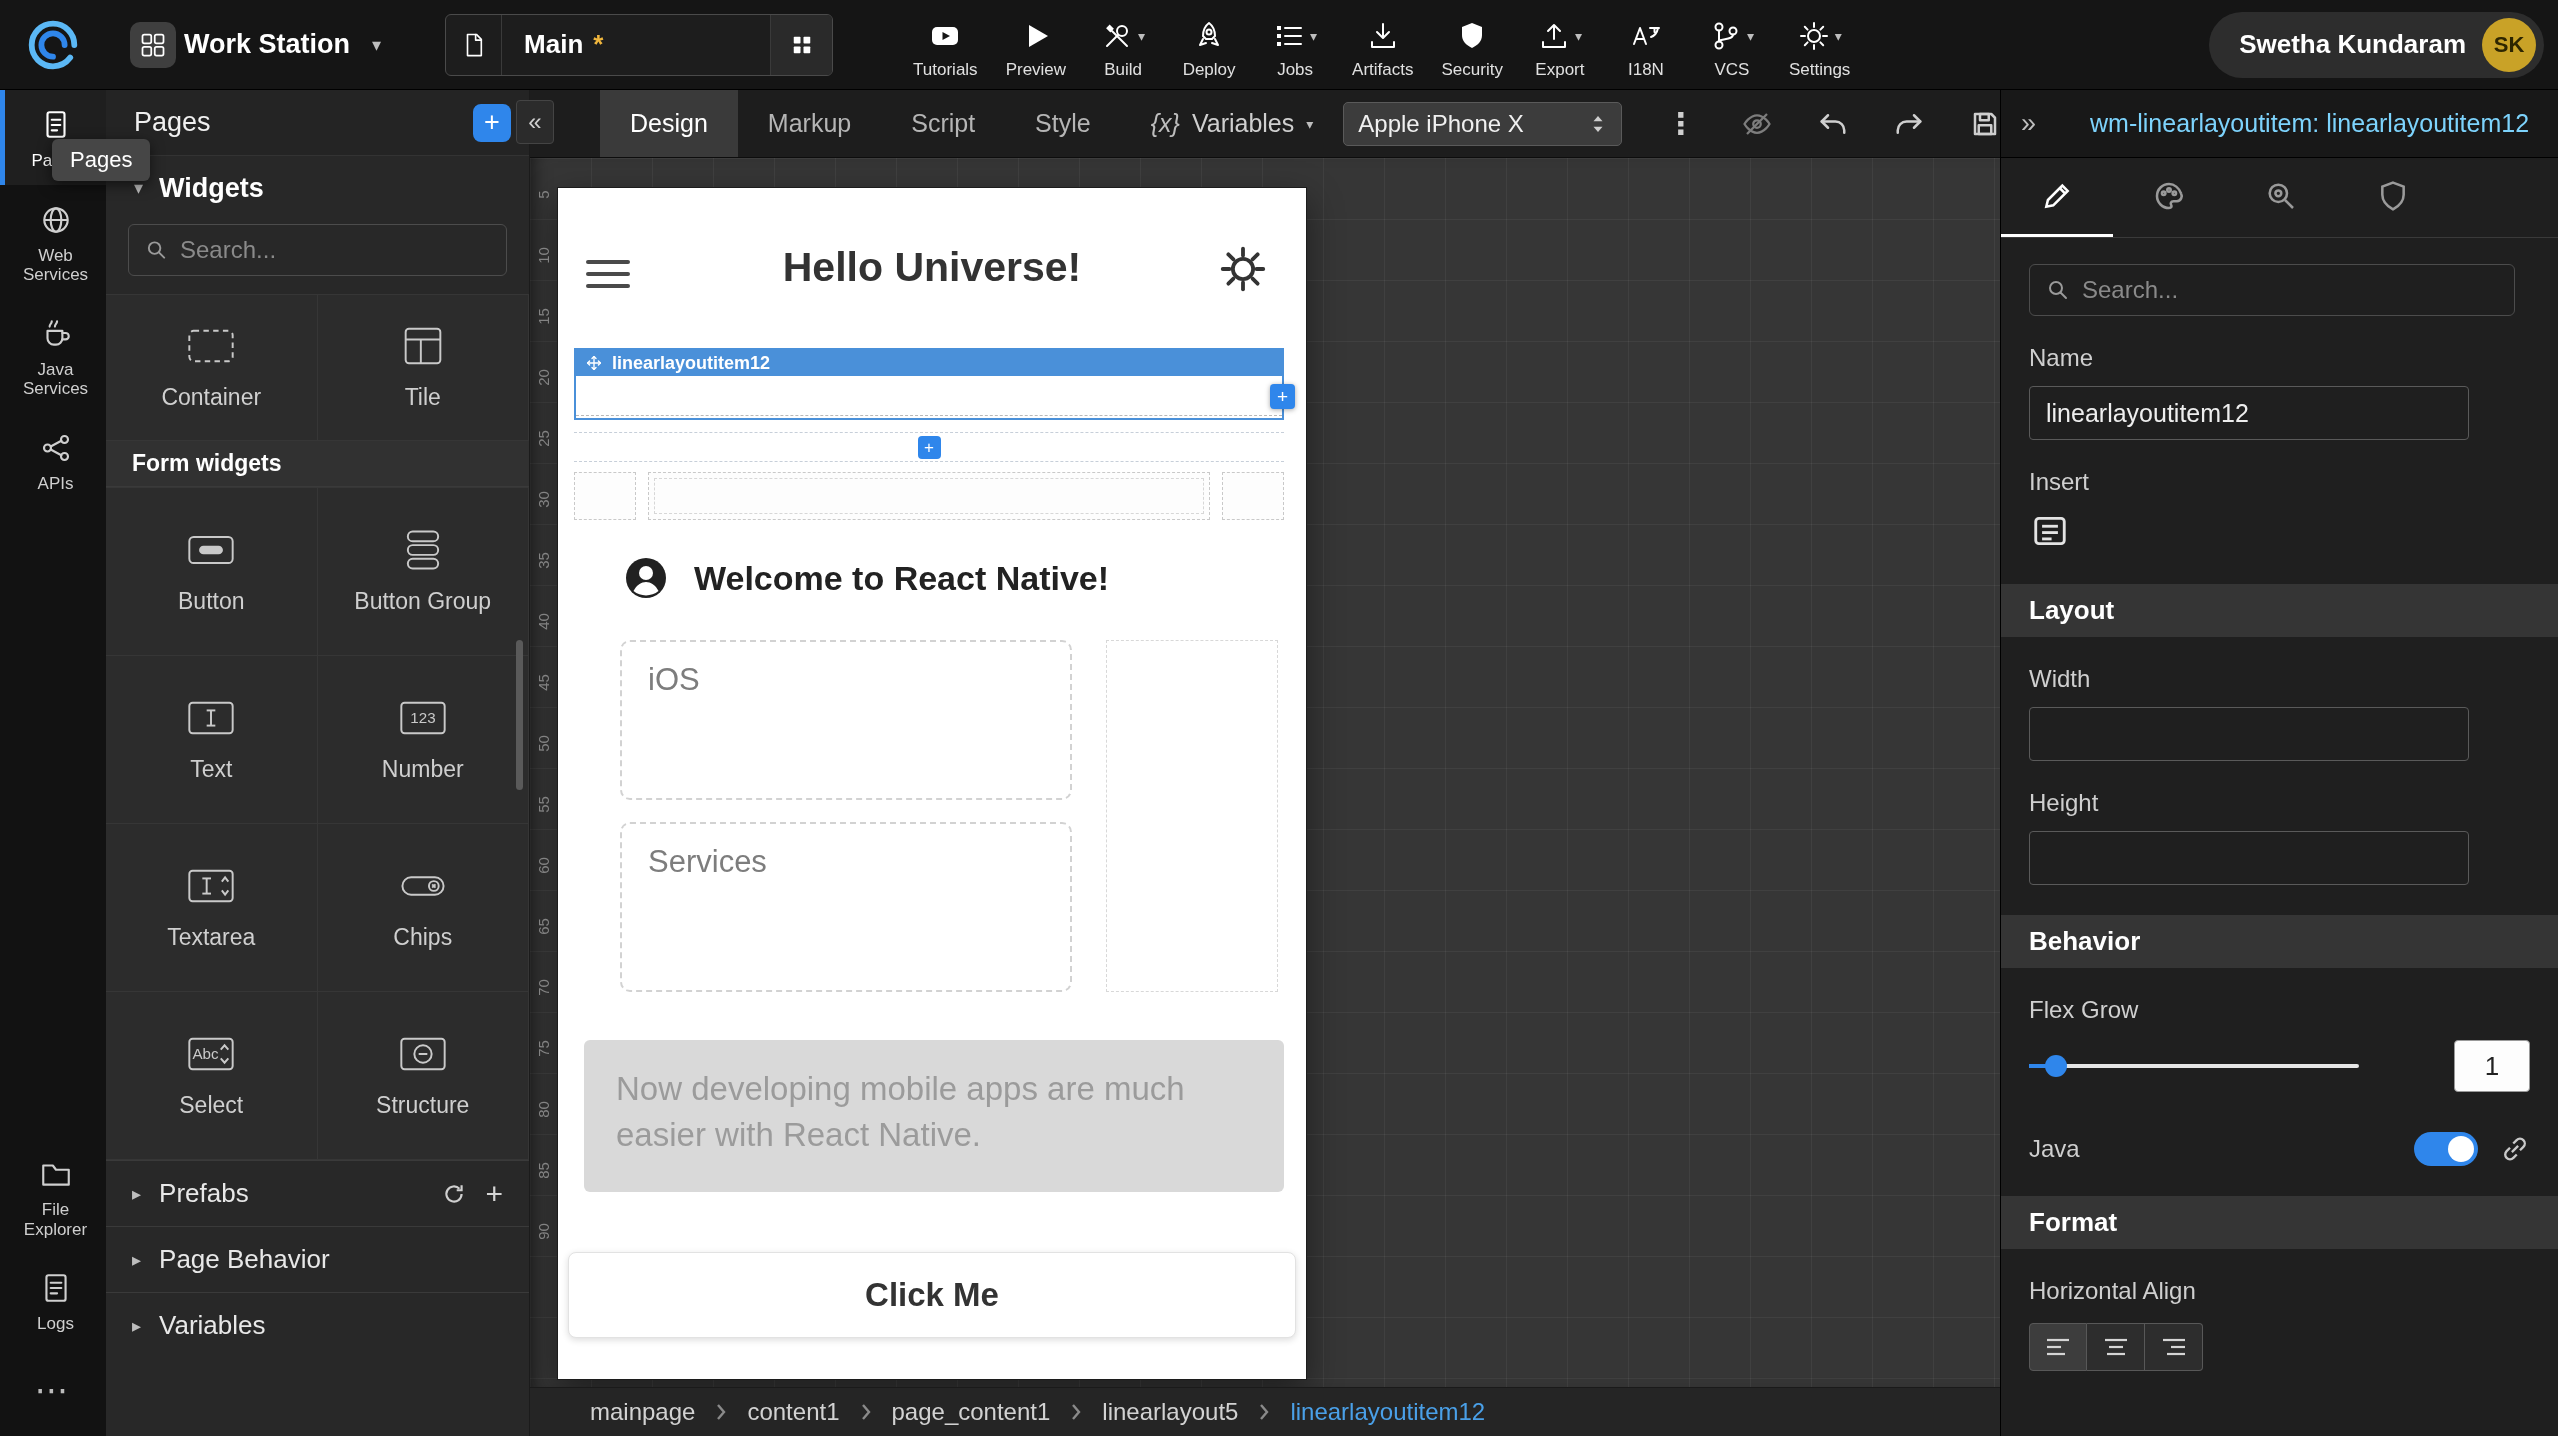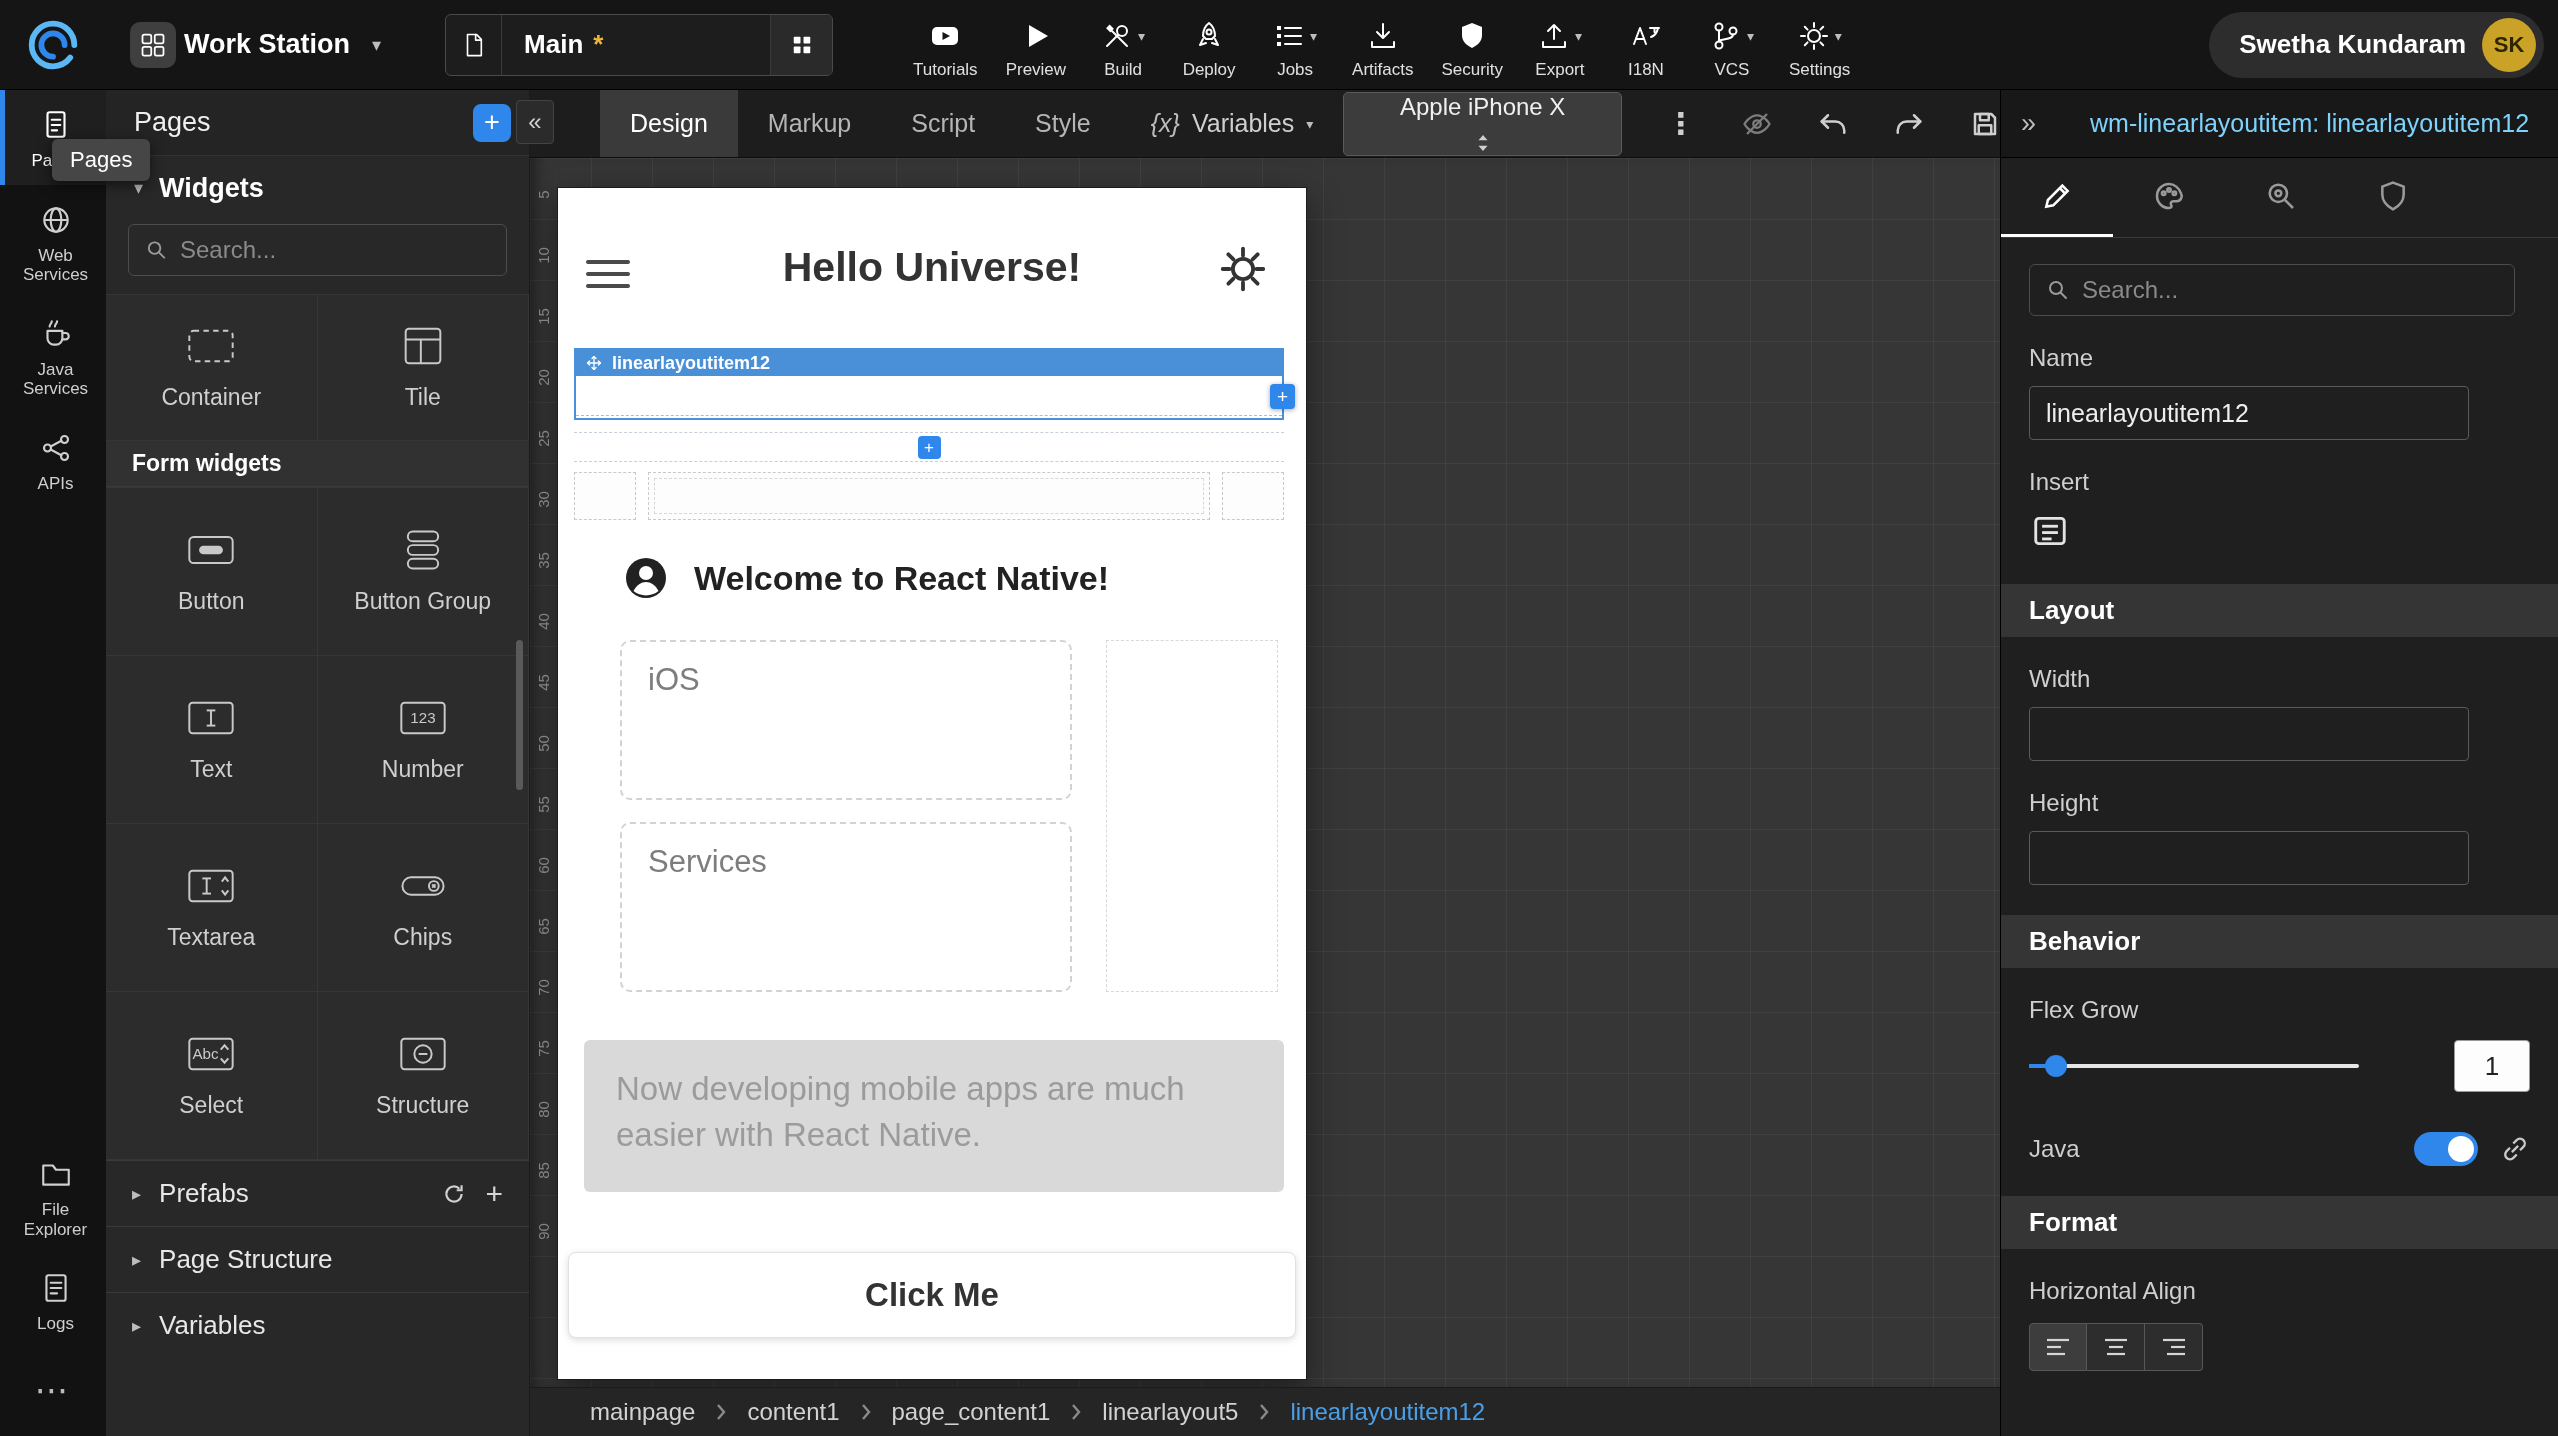--- a/index.html
+++ b/index.html
@@ -91,21 +91,21 @@
   .lp-scrollbar { position:absolute; left:516px; top:640px; width:7px; height:150px; background:#5a5a5a; border-radius:4px; z-index:25; }
   .lp-collapse { position:absolute; left:516px; top:100px; width:38px; height:44px; background:#2b2b2b; border:1px solid #444; border-radius:4px; color:#cfcfcf; font-size:24px; display:flex; align-items:center; justify-content:center; z-index:26; cursor:pointer; }
 
   
   .canvas-region { position:absolute; left:530px; top:90px; right:558px; bottom:0; display:flex; flex-direction:column; z-index:1; }
   .canvas-toolbar { height:68px; flex:none; background:#1d1d1d; border-bottom:1px solid #0d0d0d; display:flex; align-items:center; padding-left:70px; }
   .ct-tab { height:100%; display:flex; align-items:center; padding:0 30px; font-size:25px; color:#b5b5b5; cursor:pointer; }
   .ct-tab.active { background:#3a3a3a; color:#fff; }
   .ct-vars { display:flex; align-items:center; gap:12px; margin-left:30px; color:#cfcfcf; font-size:25px; cursor:pointer; }
   .ct-vars .vx { font-style:italic; color:#bdbdbd; }
-  .ct-device { margin-left:30px; width:300px; height:64px; background:#3c3c3c; border:1px solid #5a5a5a; border-radius:5px; display:flex; align-items:center; justify-content:space-between; padding:0 14px; font-size:24px; color:#f0f0f0; cursor:pointer;flex-direction:column; }
+  .ct-device { margin-left:30px; width:300px; height:44px; background:#3c3c3c; border:1px solid #5a5a5a; border-radius:5px; display:flex; align-items:center; justify-content:space-between; padding:0 14px; font-size:24px; color:#f0f0f0; cursor:pointer; }
   .ct-icons { margin-left:44px; display:flex; gap:46px; align-items:center; color:#cfcfcf; }
   .ct-icons svg { width:30px; height:30px; }
   .ct-more { font-size:30px; font-weight:700; cursor:pointer; }
 
   .canvas-area { flex:1; position:relative; background-color:#363636; overflow:hidden;
     background-image:linear-gradient(rgba(255,255,255,.05) 1px, transparent 1px),
                      linear-gradient(90deg, rgba(255,255,255,.05) 1px, transparent 1px);
     background-size:61px 61px;
     box-shadow:inset 14px 0 18px -12px rgba(0,0,0,.6);
   }
@@ -531,21 +531,21 @@
     <span class="lp-caret">▸</span>
     <span class="sec-label">Prefabs</span>
     <svg viewBox="0 0 24 24">
         <path d="M19 12a7 7 0 11-2-4.9"></path>
         <path d="M19 4v4.5h-4.5"></path>
       </svg>
     <span class="sec-plus">+</span>
   </div>
   <div class="lp-section">
     <span class="lp-caret">▸</span>
-    <span class="sec-label">Page Structure</span>
+    <span class="sec-label">Page Behavior</span>
   </div>
   <div class="lp-section">
     <span class="lp-caret">▸</span>
     <span class="sec-label">Variables</span>
   </div>
 </aside>
 
 <div class="lp-collapse">«</div>
 <div class="lp-scrollbar"></div>
 

